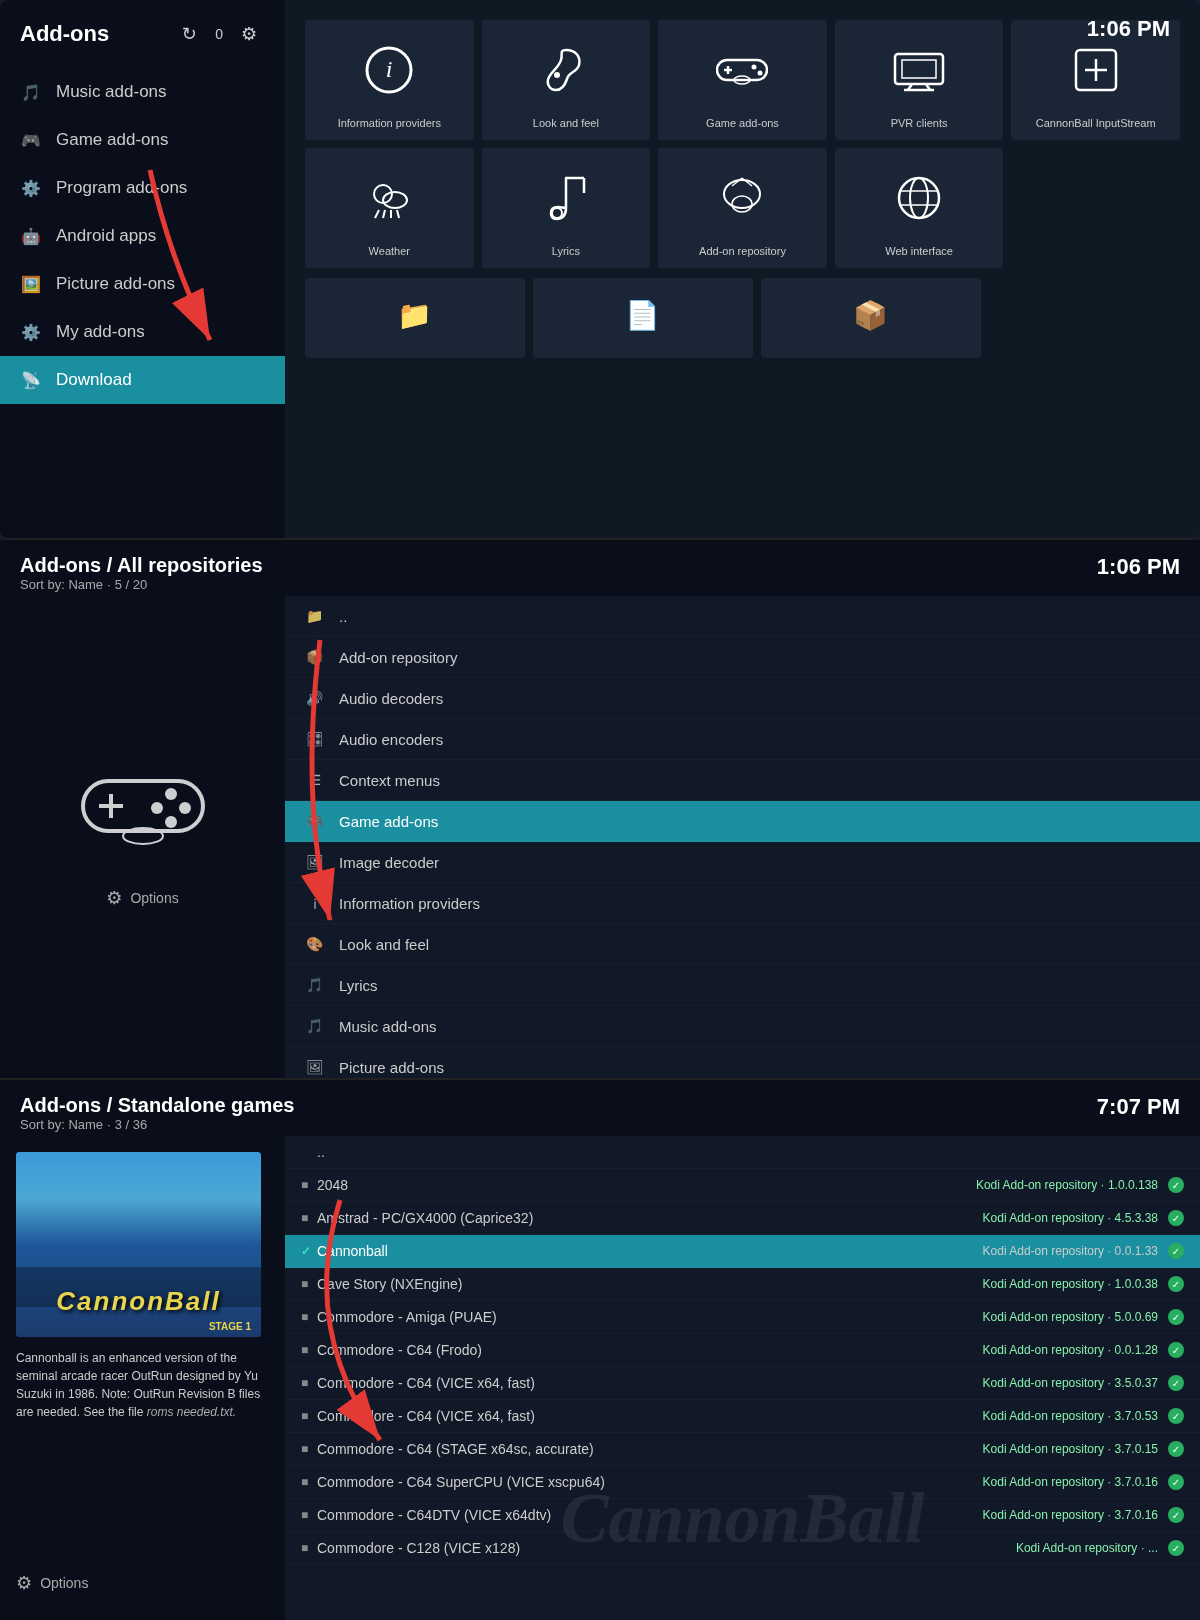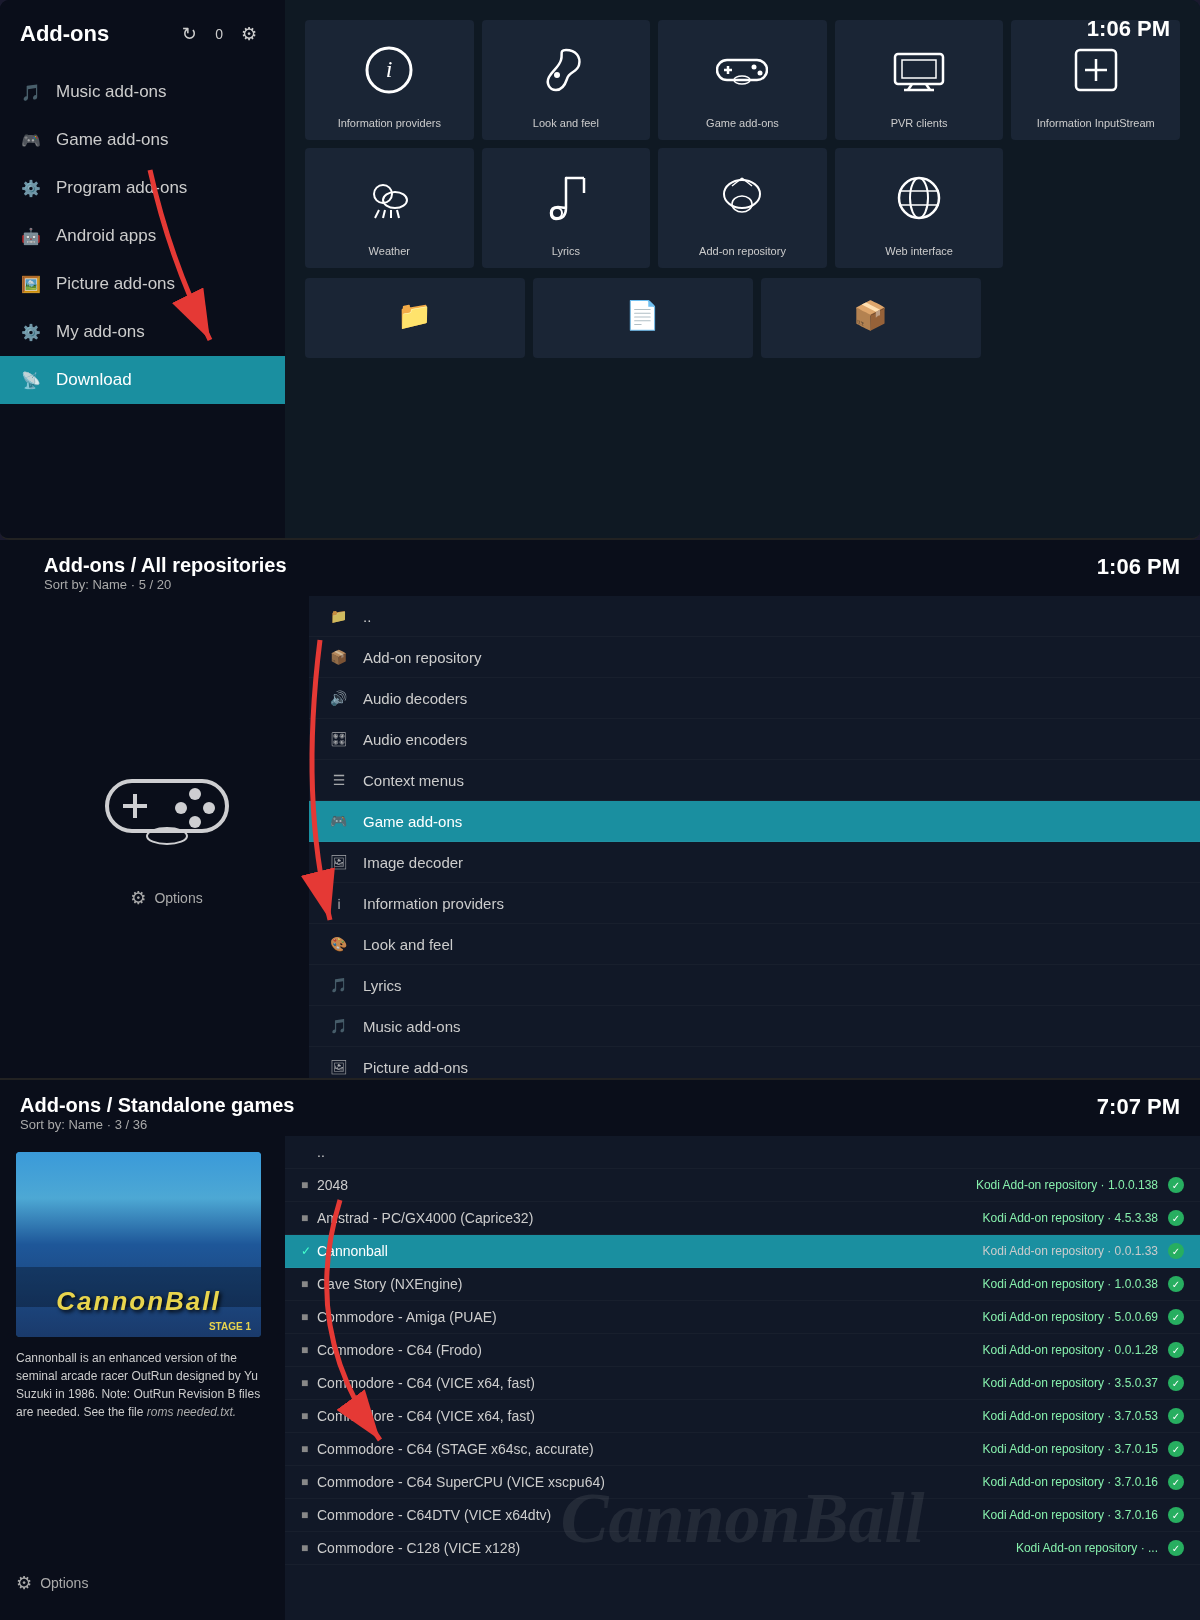--- a/index.html
+++ b/index.html
@@ -142,21 +142,20 @@
       flex: 1;
     }
 
     
     .panel-2 {
       height: 540px;
       background: #0a0e1a;
       border-bottom: 2px solid #222;
       display: flex;
       flex-direction: column;
-      padding-left: 24px;
     }
     .panel-header-title {
       font-size: 20px;
       font-weight: bold;
       color: #fff;
     }
     .panel-header-sub {
       font-size: 13px;
       color: #aaa;
     }
@@ -452,21 +451,21 @@
         <span class="tile-label">PVR clients</span>
       </div>
       <div class="addon-tile">
         <div class="tile-icon">
           <svg width="50" height="50" viewBox="0 0 50 50">
               <rect x="5" y="5" width="40" height="40" rx="4" stroke="#fff" stroke-width="2.5" fill="none"></rect>
               <line x1="14" y1="25" x2="36" y2="25" stroke="#fff" stroke-width="2.5"></line>
               <line x1="25" y1="14" x2="25" y2="36" stroke="#fff" stroke-width="2.5"></line>
             </svg>
         </div>
-        <span class="tile-label">Information InputStream</span>
+        <span class="tile-label">CannonBall InputStream</span>
       </div>
 
       <div class="addon-tile">
         <div class="tile-icon">
           <svg width="52" height="44" viewBox="0 0 52 44">
               <circle cx="20" cy="18" r="9" stroke="#fff" stroke-width="2" fill="none"></circle>
               <ellipse cx="32" cy="24" rx="12" ry="8" stroke="#fff" stroke-width="2" fill="none"></ellipse>
               <line x1="16" y1="34" x2="12" y2="42" stroke="#fff" stroke-width="2"></line>
               <line x1="22" y1="34" x2="20" y2="42" stroke="#fff" stroke-width="2"></line>
               <line x1="28" y1="34" x2="28" y2="42" stroke="#fff" stroke-width="2"></line>

